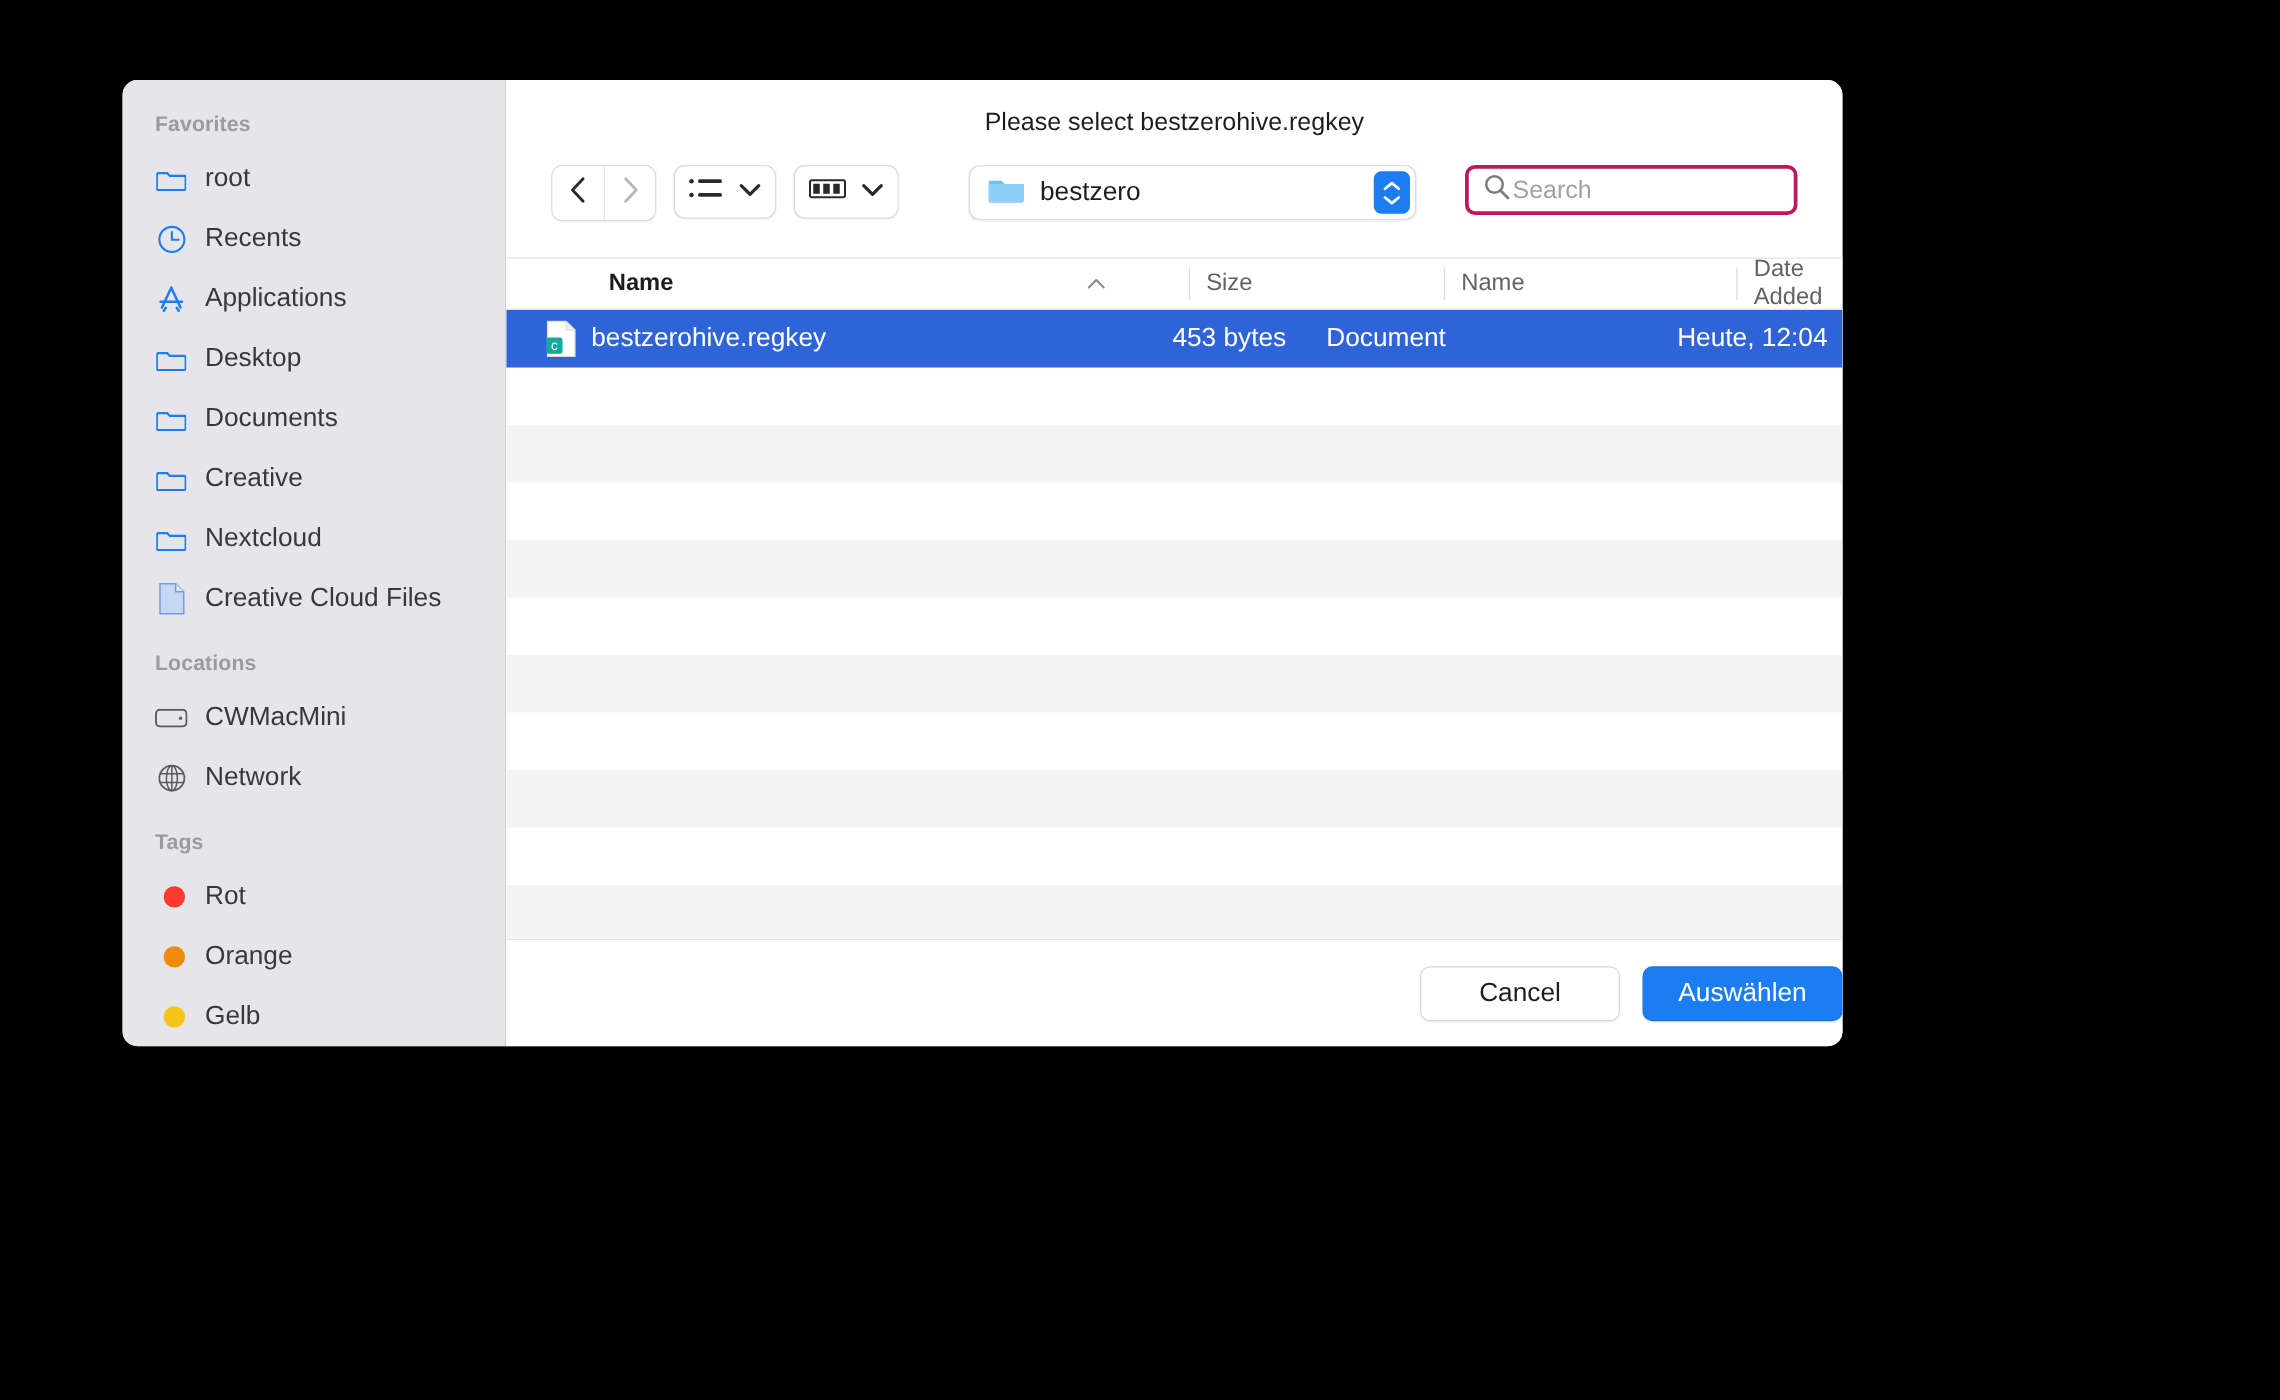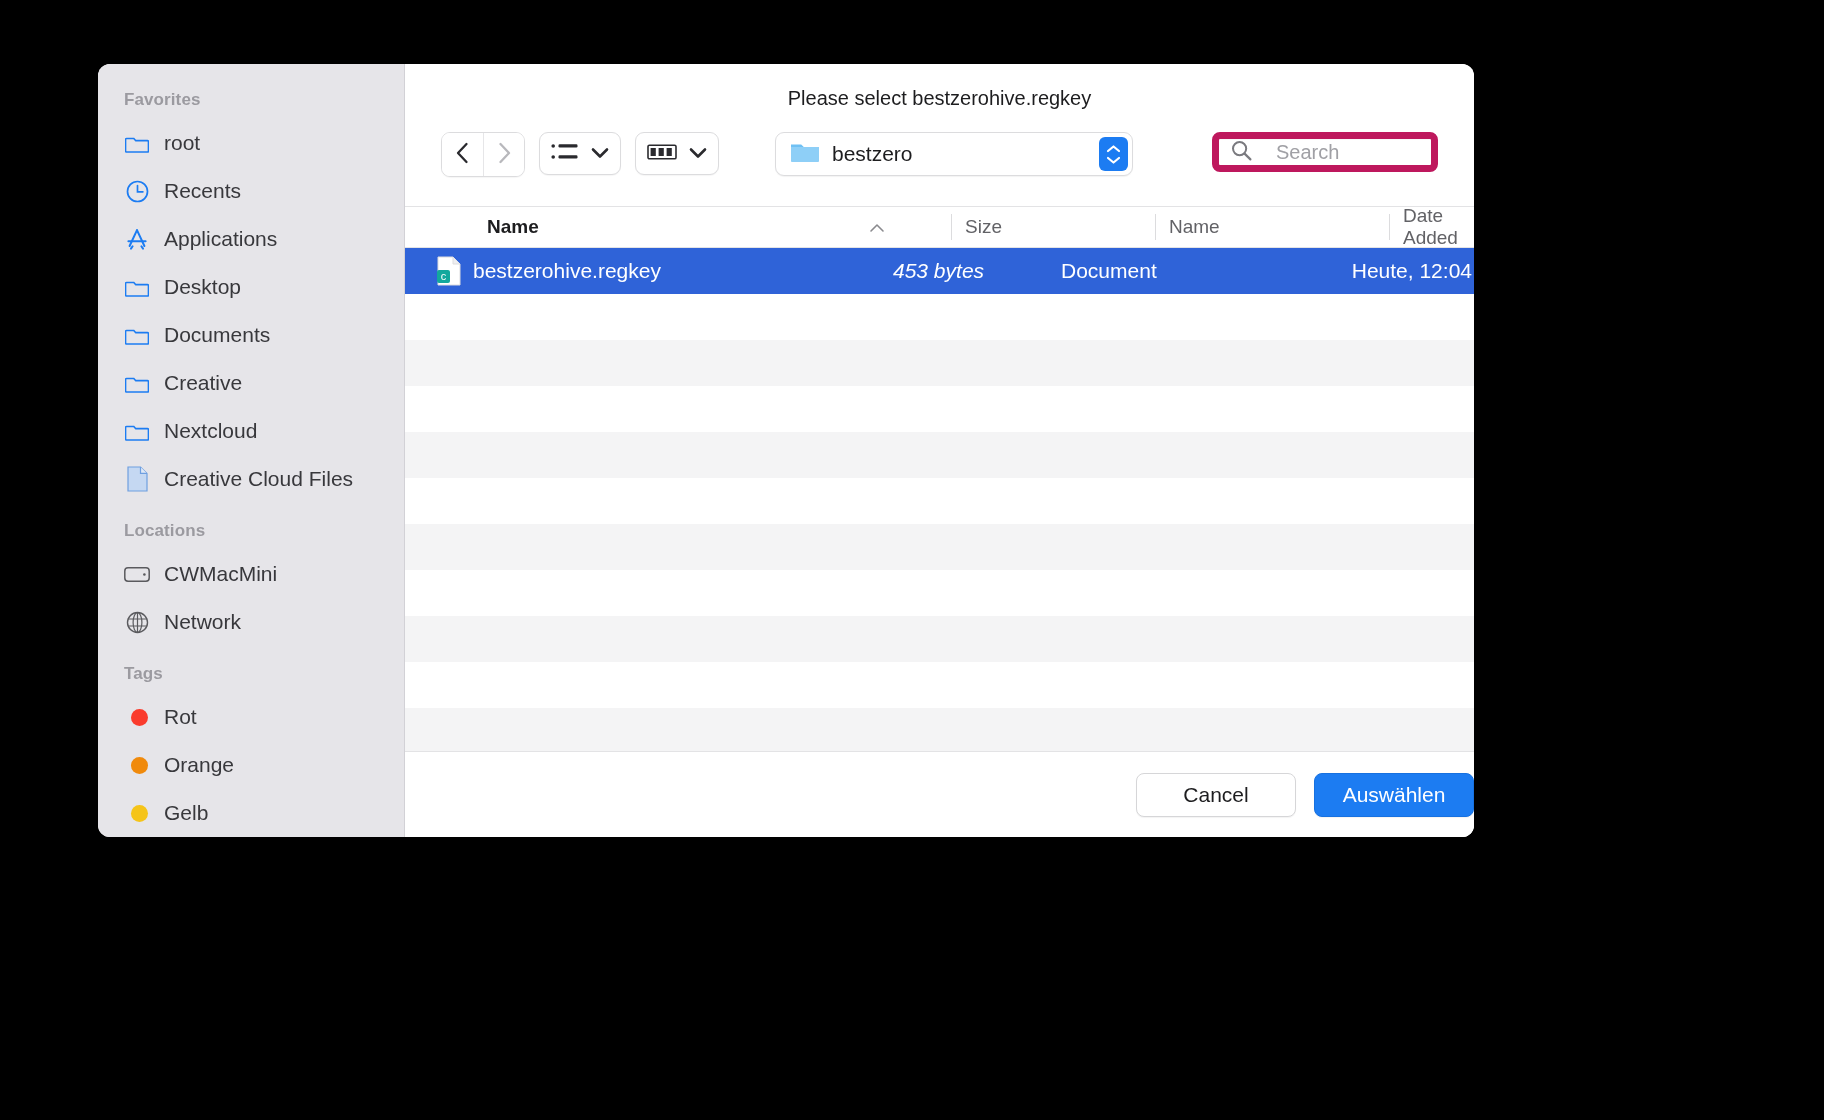--- a/index.html
+++ b/index.html
@@ -149,29 +149,29 @@
     background: #1c7cf2;
     border-radius: 6px;
     display: flex; flex-direction: column;
     align-items: center; justify-content: center;
     gap: 3px;
     flex: 0 0 29px;
   }
 
   .search-field {
     margin-left: auto;
-    width: 226px;
+    width: 266px;
     height: 40px;
-    border: 7px solid #be185d;
+    border: 3px solid #be185d;
     border-radius: 8px;
     background: #fff;
     display: flex;
     align-items: center;
     padding: 0 12px;
-    gap: 24px;
+    gap: 2px;
     box-shadow: inset 0 1px 1px rgba(0,0,0,0.03);
   }
   .search-field input {
     border: none; outline: none;
     font-size: 20px;
     font-family: "Liberation Sans", sans-serif;
     color: #1d1d1f;
     background: transparent;
     width: 100%;
   }
@@ -221,23 +221,23 @@
     height: 46px;
     display: flex;
     align-items: center;
     font-size: 21px;
     color: #1d1d1f;
   }
   .row.alt { background: #f4f4f5; }
   .row.selected { background: #2f63d8; color: #fff; }
   .cell { padding: 0 14px; white-space: nowrap; overflow: hidden; }
   .cell-name { flex: 0 0 474px; padding-left: 14px; display: flex; align-items: center; gap: 12px; }
-  .cell-size { flex: 0 0 168px; padding-right: 18px; font-style: italic; }
+  .cell-size { flex: 0 0 168px; text-align: right; padding-right: 18px; }
   .cell-kind { flex: 0 0 198px; }
-  .cell-date { flex: 1 1 auto; text-align: right; padding-right: 2px; }
+  .cell-date { flex: 1 1 auto; text-align: right; padding-right: 12px; }
 
   .file-icon {
     width: 24px; height: 30px;
     position: relative;
     flex: 0 0 24px;
     margin-left: 18px;
   }
 
   
   .footer {

